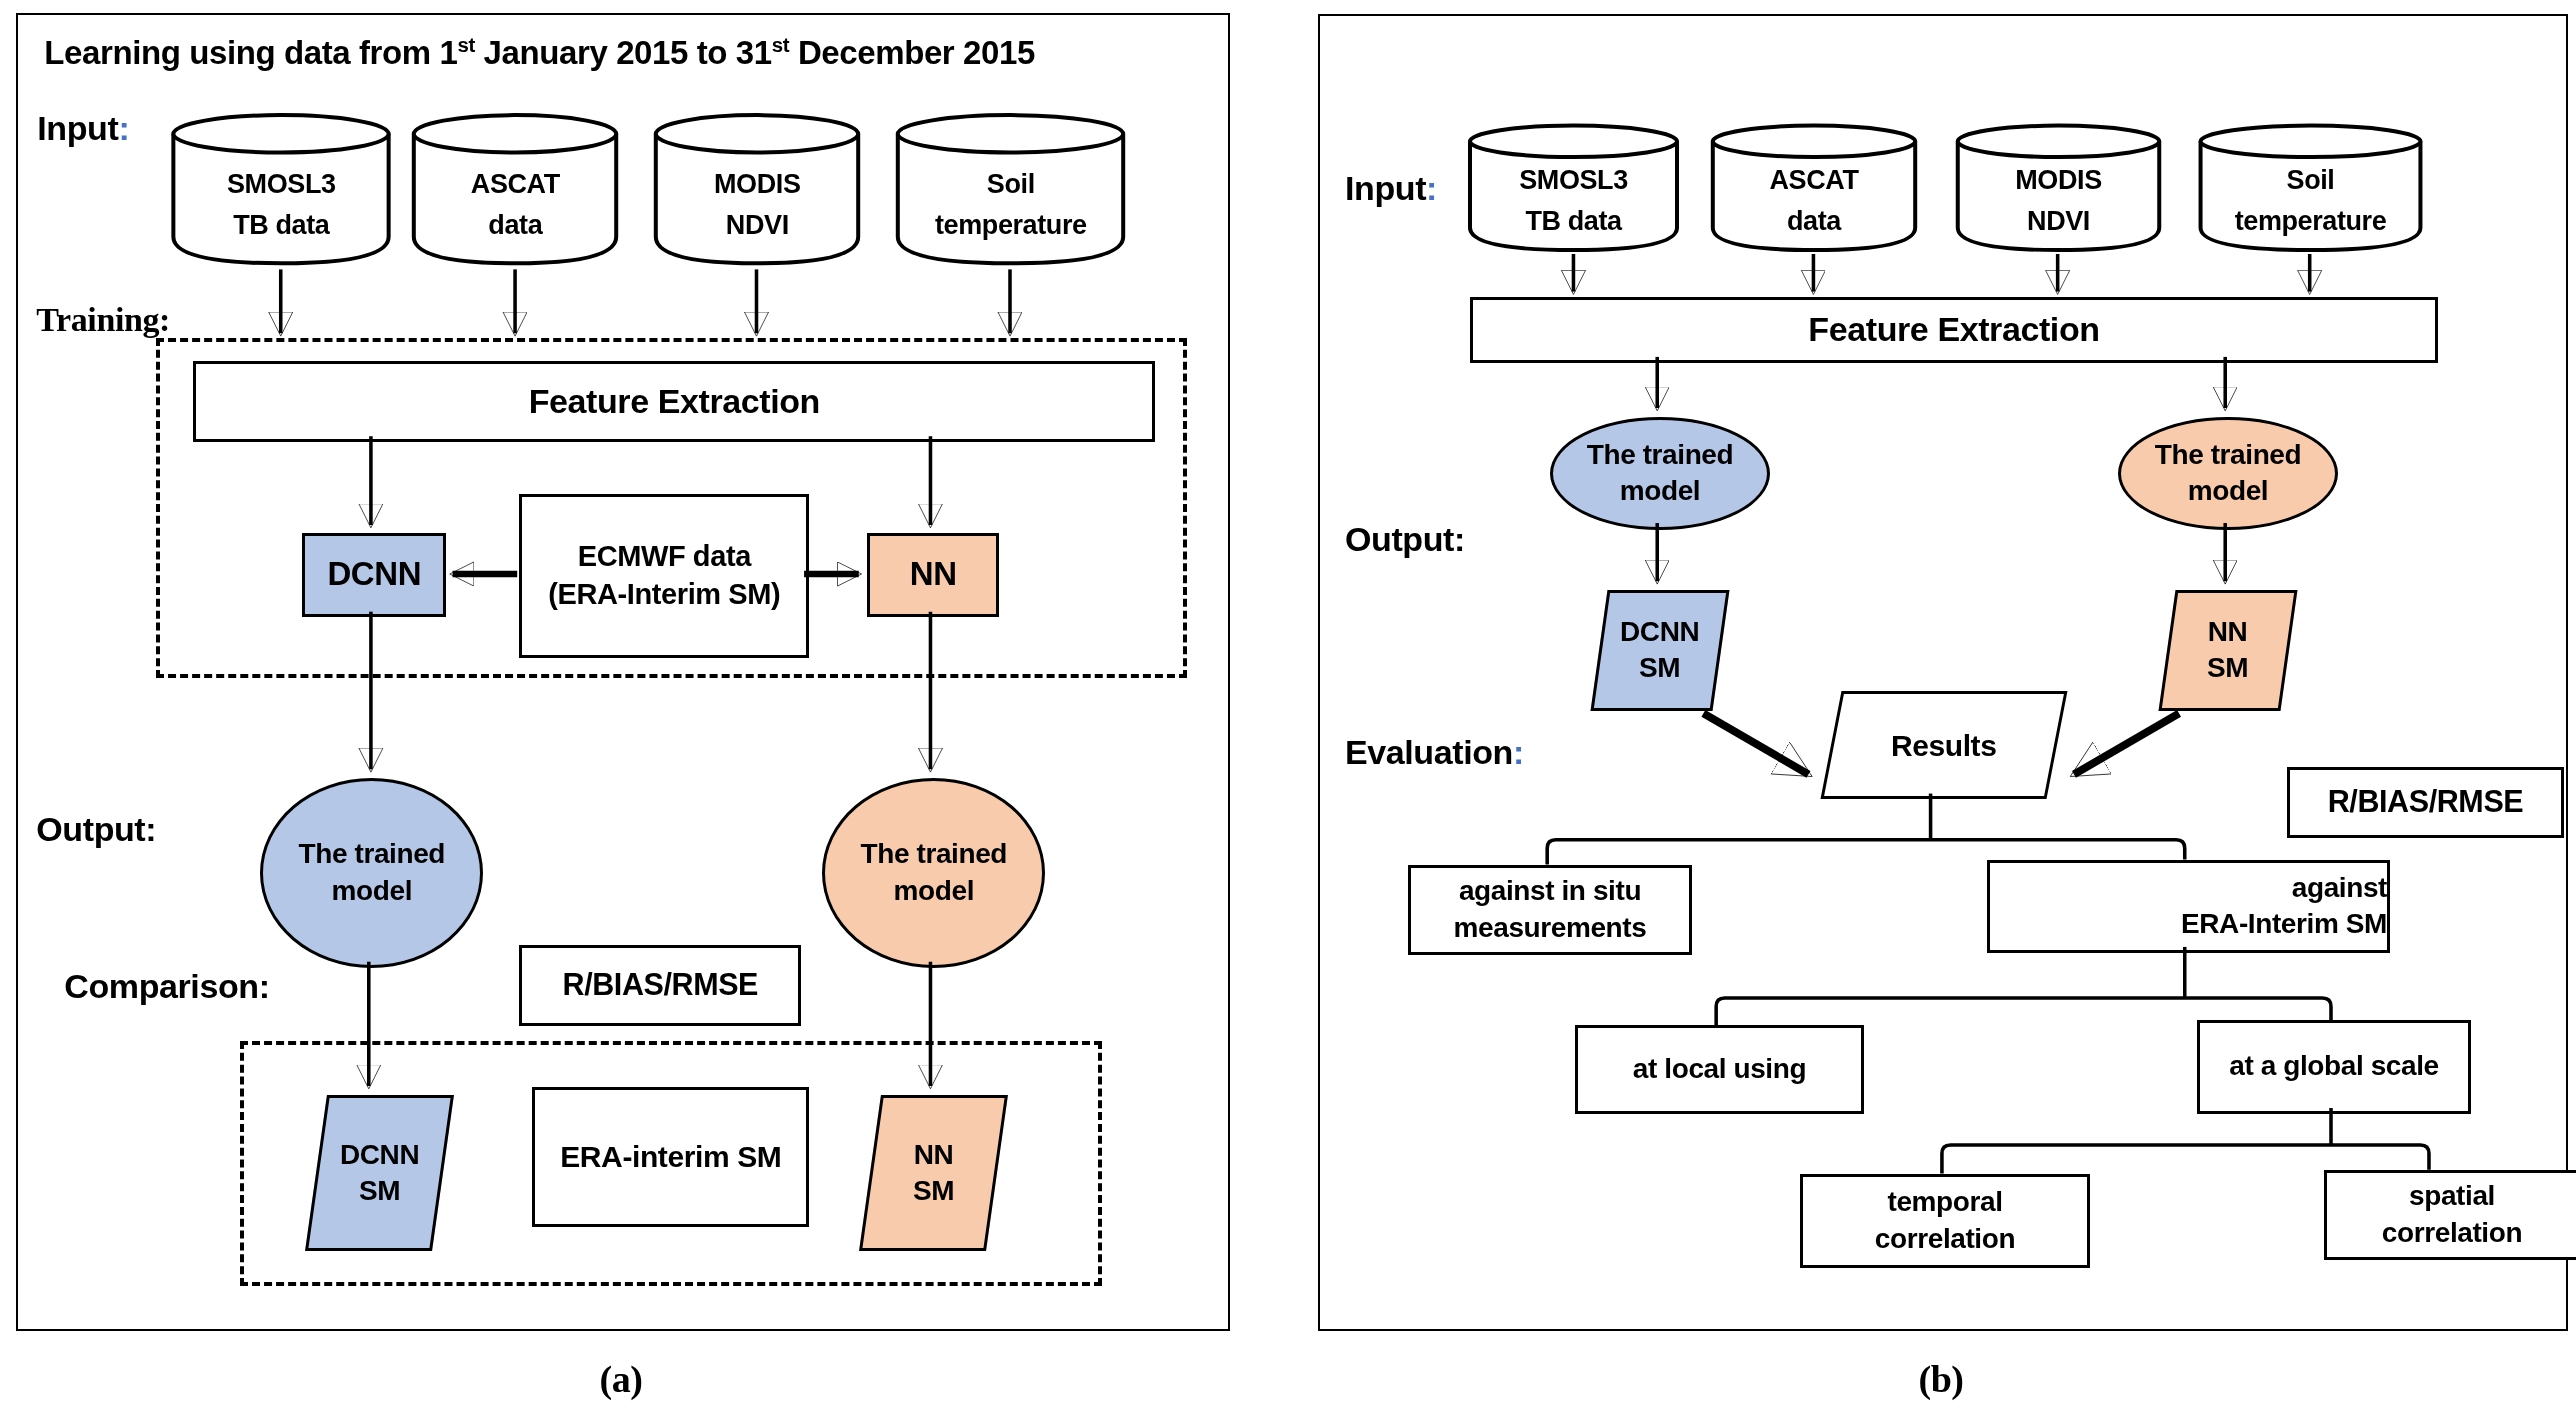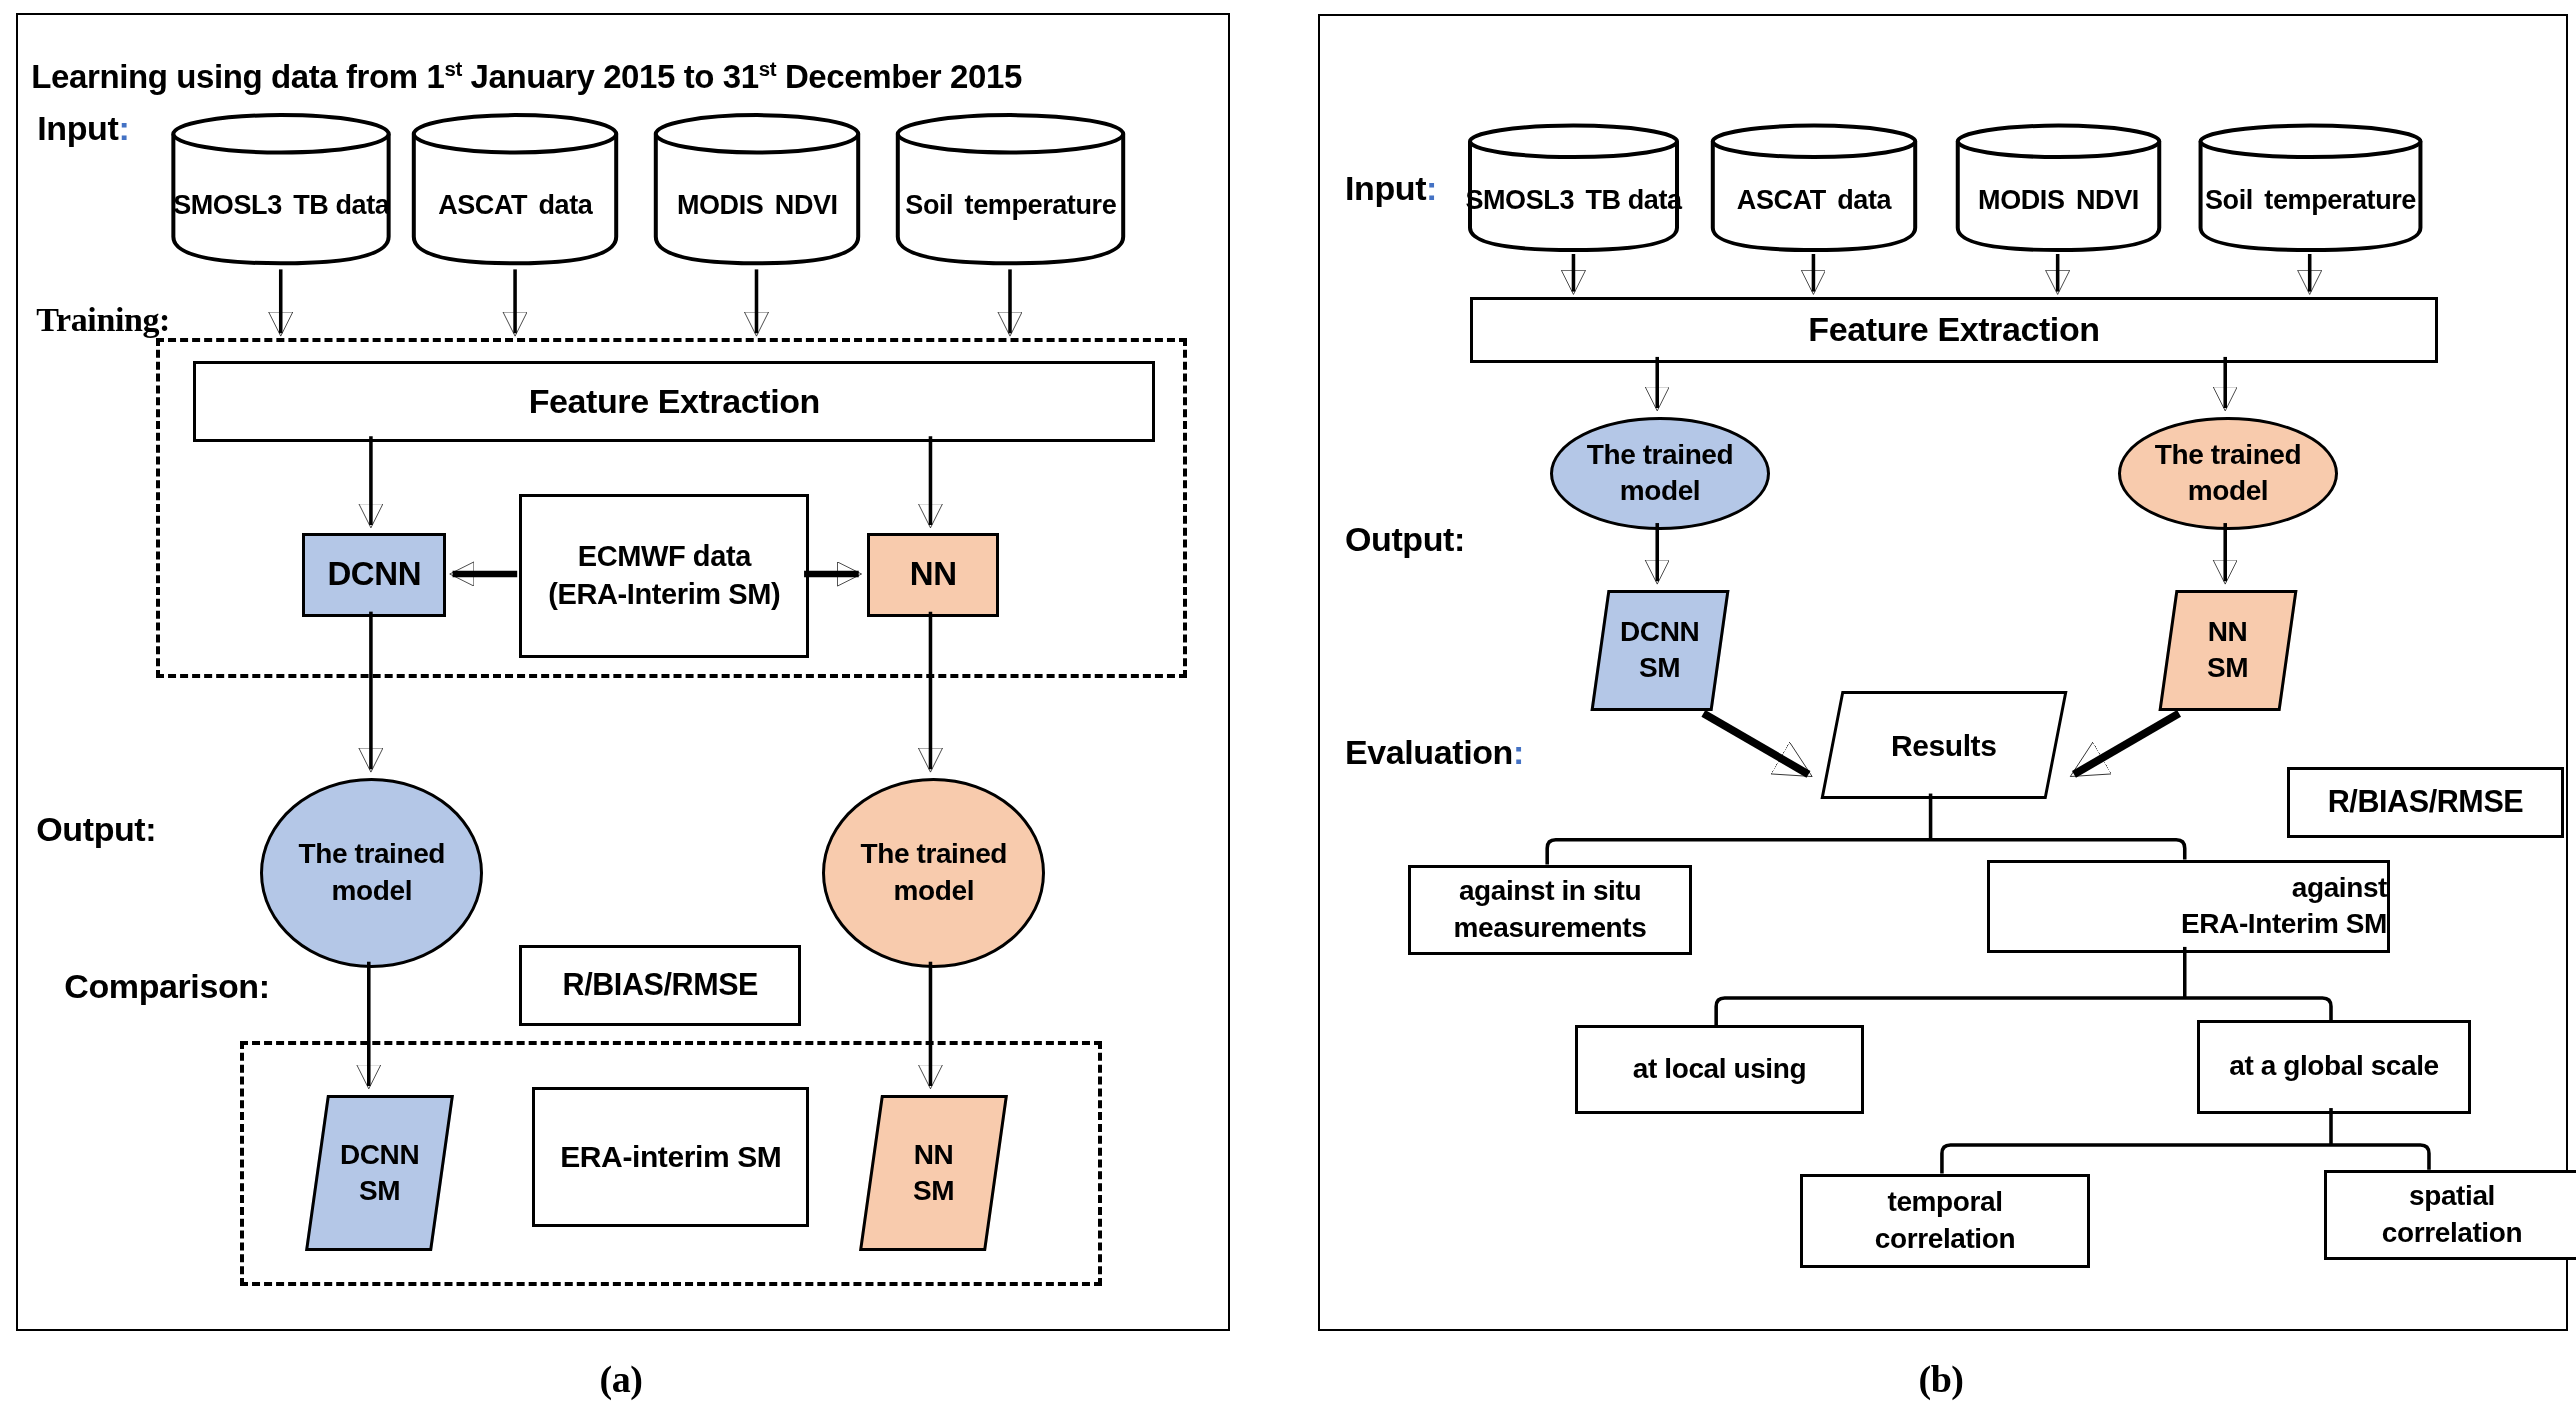--- a/index.html
+++ b/index.html
@@ -18,42 +18,42 @@
   .blue-fill{background:var(--blue-fill,#b4c7e7);}
   .orange-fill{background:var(--orange-fill,#f8cbad);}
   .ellipse{border-radius:50%;}
   .dashed-box{position:absolute;border:4.3px dashed #000;background:transparent;}
   .para{justify-content:center;}
   .unskew{display:flex;flex-direction:column;align-items:center;justify-content:center;}
   .cylinder{position:absolute;}
   .cylinder svg{position:absolute;left:0;top:0;width:100%;height:100%;}
   .cylinder .cylbody,.cylinder .cyltop{fill:#fff;stroke:#000;stroke-width:4;}
   .cyl-label{position:absolute;left:0;right:0;top:26%;bottom:6%;display:flex;
-             flex-direction:row;align-items:center;justify-content:center;
+             flex-direction:column;align-items:center;justify-content:center;
              gap:11.4px;font-size:27px;line-height:1.1;text-align:center;}
   .diagram-svg{position:absolute;left:0;top:0;pointer-events:none;}
   .diagram-svg line,.diagram-svg path{stroke:#000;fill:none;}
   .arrow{stroke-width:5;}
   .arrow-mid{stroke-width:9;}
   .arrow-thick{stroke-width:11;}
   .connector{stroke-width:5;}
   .mk{fill:#000;stroke:none;}
   .caption{position:absolute;font-family:"Liberation Serif",serif;font-weight:700;
            font-size:38px;transform:translateX(-50%);}
   .fe{font-size:34px;}
   .bignode{font-size:33px;}
 </style>
 </head>
 <body>
 
 <div id="canvas">
 
   <div class="panel" style="left:16.3px;top:12.8px;width:1210px;height:1314px;">
 
-    <div class="panel-title" style="left:13px;top:18.5px;margin-top:24px;">
+    <div class="panel-title" style="left:26px;top:18.5px;">
       <span>Learning using data from 1</span><sup>st</sup><span> January 2015 to 31</span><sup>st</sup><span> December 2015</span>
     </div>
 
     <div class="side-label" style="left:19px;top:94px;">
       <span>Input</span><span class="colon blue">:</span>
     </div>
     <div class="side-label" style="left:18px;top:286px;font-family:Liberation Serif, serif;">
       <span>Training</span><span class="colon">:</span>
     </div>
     <div class="side-label" style="left:18px;top:795px;">

